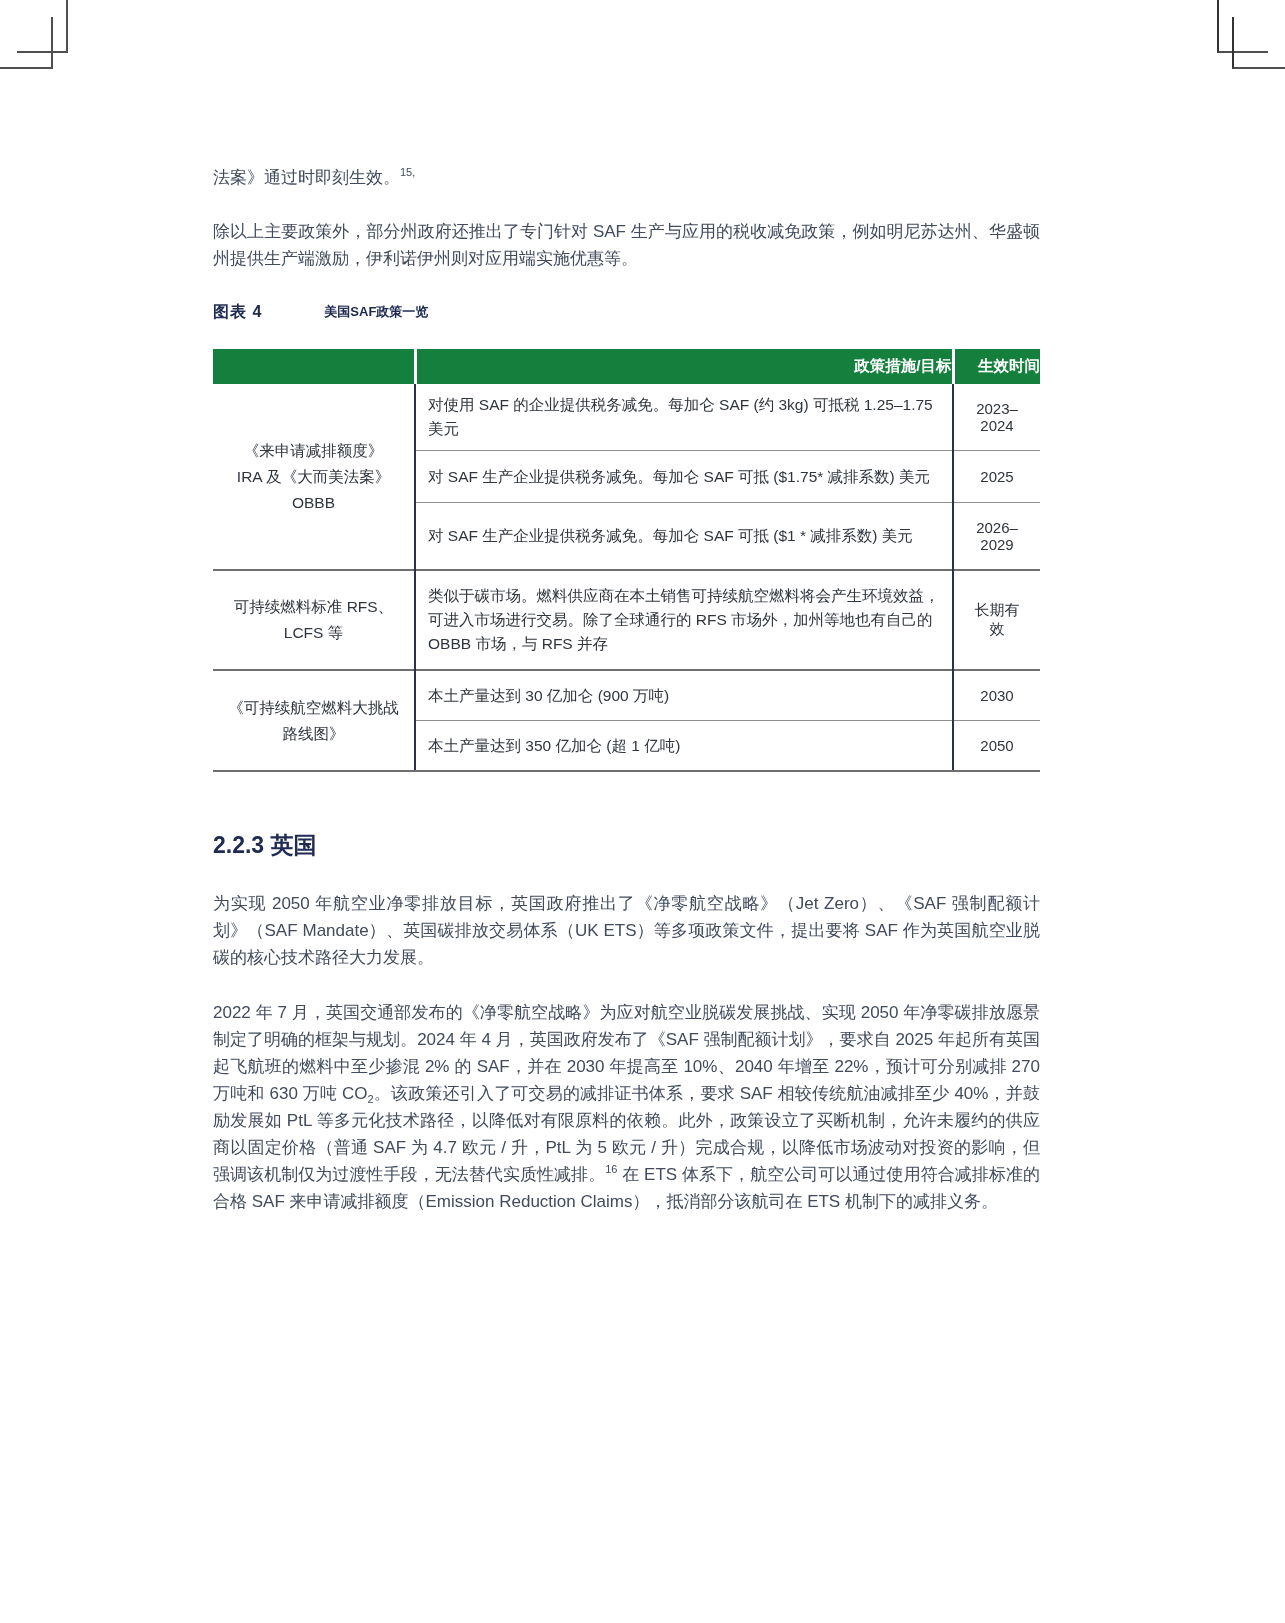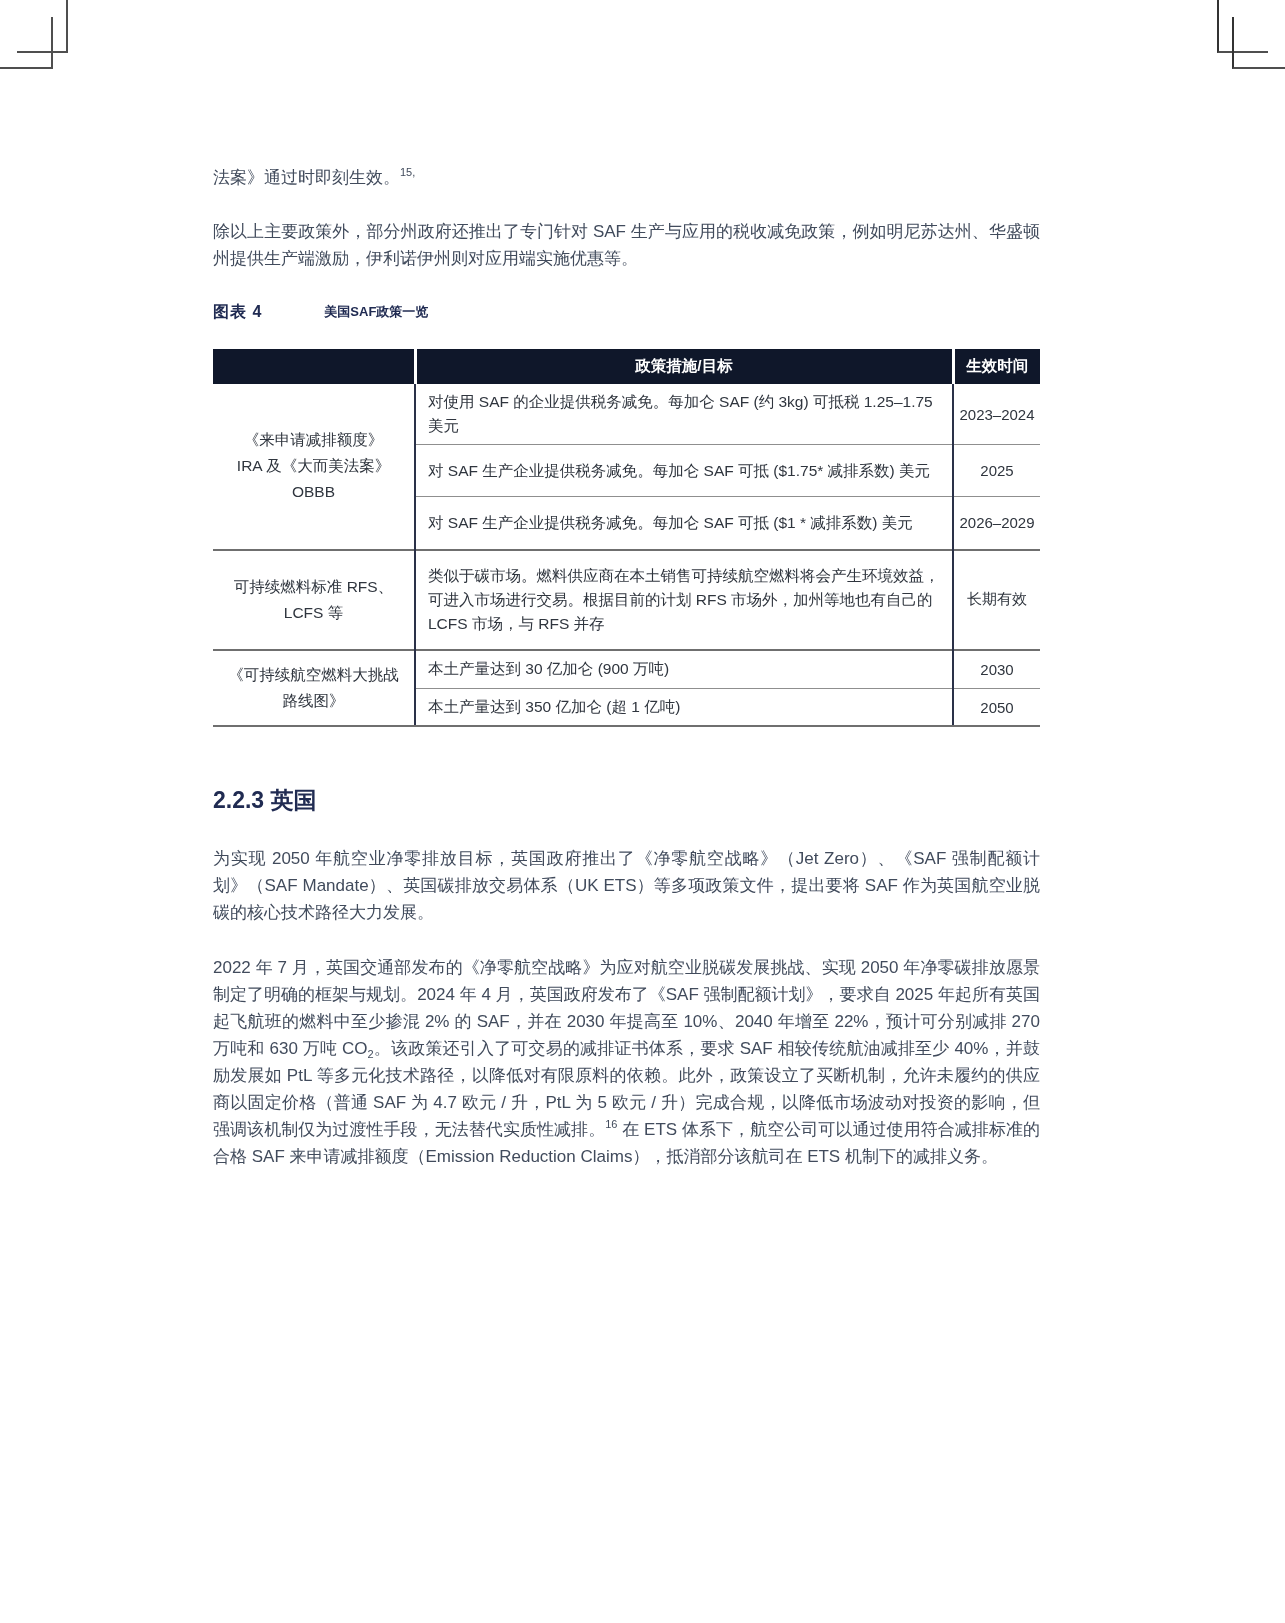--- a/index.html
+++ b/index.html
@@ -65,47 +65,47 @@
 
   
   table.policy {
     margin-top: 26px;
     width: 827px;
     border-collapse: collapse;
     table-layout: fixed;
   }
   table.policy th, table.policy td { vertical-align: middle; }
   table.policy thead th {
-    background: #0f172a;
+    background: #15803d;
     color: #ffffff;
     font-size: 15.5px;
     font-weight: bold;
     height: 35px;
-    text-align: center;
+    text-align: right;
   }
   table.policy thead th.divided { border-left: 3px solid #ffffff; }
   td.glabel {
     text-align: center;
     font-size: 15.5px;
     line-height: 26px;
     color: #2F353E;
   }
   td.measure {
     font-size: 15.5px;
     line-height: 24px;
     color: #2F353E;
     text-align: left;
     padding: 6px 10px 6px 12px;
     border-left: 2px solid #2A3148;
   }
   td.date {
     font-size: 15px;
     color: #2F353E;
     text-align: center;
-    padding: 5px;
+    padding: 16px;
     border-left: 2px solid #2A3148;
   }
   tr.inner > td.measure, tr.inner > td.date { border-top: 1.5px solid #8F8F8F; }
   tr.group-sep > td { border-top: 2px solid #6F6F6F; }
   tr.last-row > td { border-bottom: 2px solid #6F6F6F; }
   td.bottom-edge { border-bottom: 2px solid #6F6F6F; }
   tr.h1 { height: 49px; } tr.h2 { height: 52px; } tr.h3 { height: 53px; }
   tr.h4 { height: 100px; } tr.h5 { height: 39px; } tr.h6 { height: 33px; }
 
   
@@ -201,21 +201,21 @@
         </tr>
         <tr class="inner h3">
           <td class="measure">对 SAF 生产企业提供税务减免。每加仑 SAF 可抵 ($1 * 减排系数) 美元</td>
           <td class="date">2026–2029</td>
         </tr>
         <tr class="group-sep h4">
           <td class="glabel">
             <div>可持续燃料标准 RFS、</div>
             <div>LCFS 等</div>
           </td>
-          <td class="measure">类似于碳市场。燃料供应商在本土销售可持续航空燃料将会产生环境效益，可进入市场进行交易。根据目前的计划 RFS 市场外，加州等地也有自己的 LCFS 市场，与 RFS 并存</td>
+          <td class="measure">类似于碳市场。燃料供应商在本土销售可持续航空燃料将会产生环境效益，可进入市场进行交易。除了全球通行的 RFS 市场外，加州等地也有自己的 OBBB 市场，与 RFS 并存</td>
           <td class="date">长期有效</td>
         </tr>
         <tr class="group-sep h5">
           <td class="glabel bottom-edge" rowspan="2">
             <div>《可持续航空燃料大挑战</div>
             <div>路线图》</div>
           </td>
           <td class="measure">本土产量达到 30 亿加仑 (900 万吨)</td>
           <td class="date">2030</td>
         </tr>

